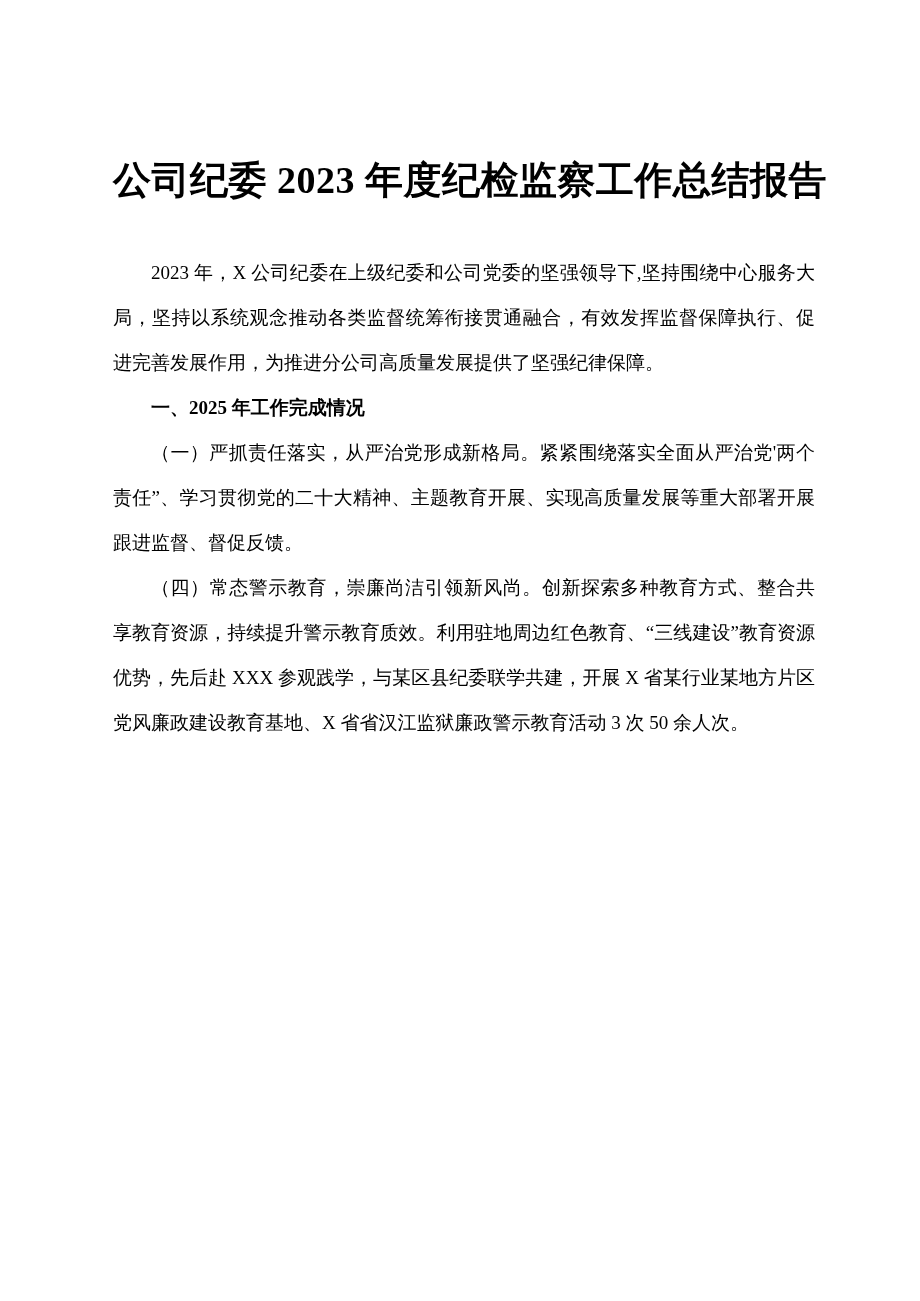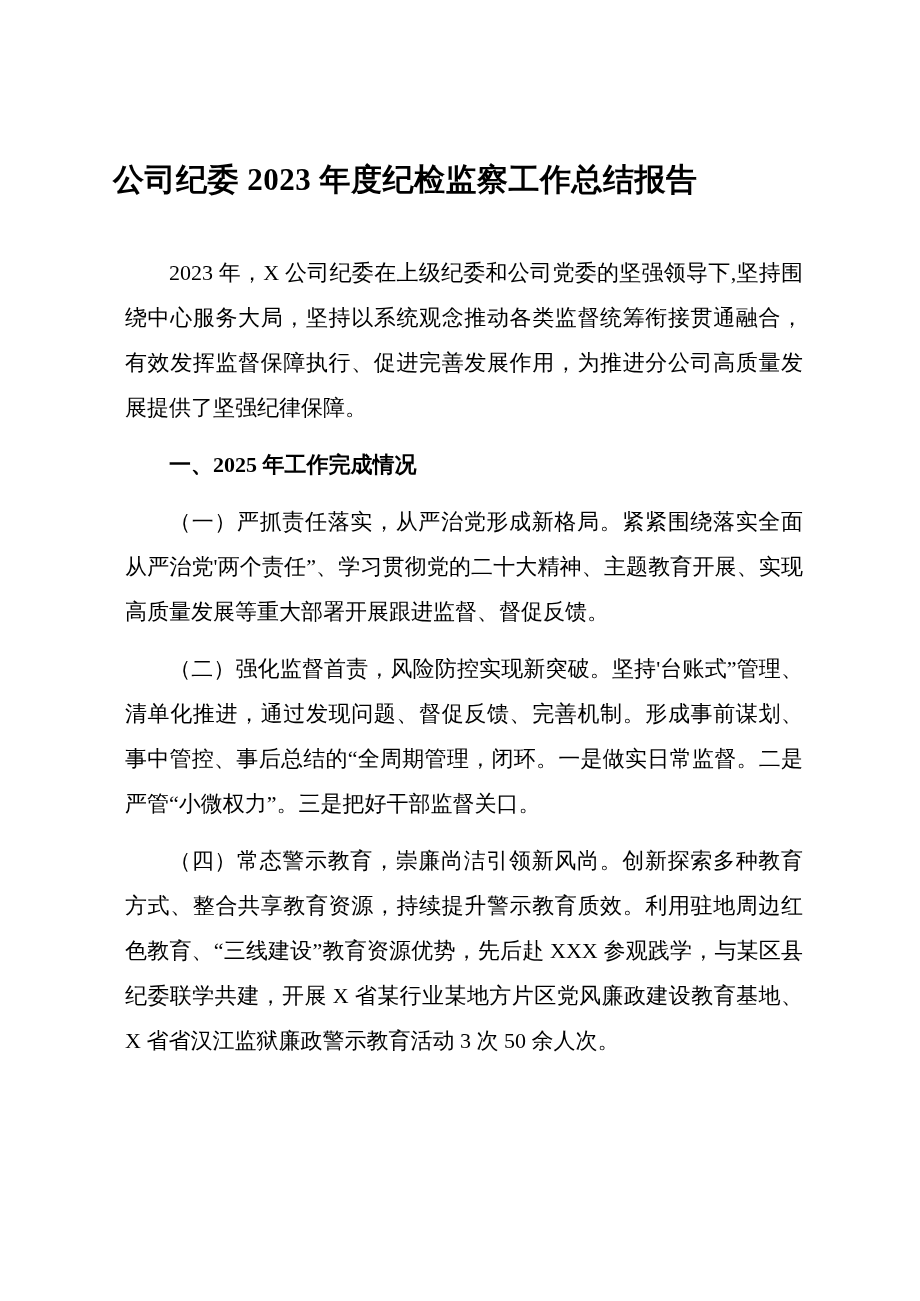--- a/index.html
+++ b/index.html
@@ -16,31 +16,31 @@
   }
   .page {
     box-sizing: border-box;
     width: 920px;
     height: 1301px;
     padding: 158px 105px 0 113px;
     background: #ffffff;
   }
   .doc-title {
     margin: 0 0 48px 0;
-    font-size: 31px;
+    font-size: 38px;
     font-weight: bold;
     line-height: 44px;
     text-align: left;
     letter-spacing: 0.5px;
     white-space: nowrap;
   }
   .doc-body p,
   .doc-body h2 {
-    margin: 12px;
-    font-size: 22px;
+    margin: 0;
+    font-size: 19px;
     line-height: 45px;
     text-indent: 2em;
   }
   .doc-body p {
     font-weight: normal;
     text-align: justify;
     text-justify: inter-character;
   }
   .doc-body h2 {
     font-weight: bold;
@@ -53,18 +53,17 @@
 <div class="page">
   <h1 class="doc-title">公司纪委 2023 年度纪检监察工作总结报告</h1>
 
   <div class="doc-body">
     <p>2023 年，X 公司纪委在上级纪委和公司党委的坚强领导下,坚持围绕中心服务大局，坚持以系统观念推动各类监督统筹衔接贯通融合，有效发挥监督保障执行、促进完善发展作用，为推进分公司高质量发展提供了坚强纪律保障。</p>
 
     <h2>一、2025 年工作完成情况</h2>
 
     <p>（一）严抓责任落实，从严治党形成新格局。紧紧围绕落实全面从严治党'两个责任”、学习贯彻党的二十大精神、主题教育开展、实现高质量发展等重大部署开展跟进监督、督促反馈。</p>
 
-    <p>（二）强化监督首责，风险防控实现新突破。坚持'台账式”管理、清单化推进，通过发现问题、督促反馈、完善机制。形成事前谋划、事中管控、事后总结的“全周期管理，闭环。一是做实日常监督。二是严管“小微权力”。三是把好干部监督关口。</p>
 
 
     <p>（四）常态警示教育，崇廉尚洁引领新风尚。创新探索多种教育方式、整合共享教育资源，持续提升警示教育质效。利用驻地周边红色教育、“三线建设”教育资源优势，先后赴 XXX 参观践学，与某区县纪委联学共建，开展 X 省某行业某地方片区党风廉政建设教育基地、X 省省汉江监狱廉政警示教育活动 3 次 50 余人次。</p>
   </div>
 </div>
 
 </body></html>

